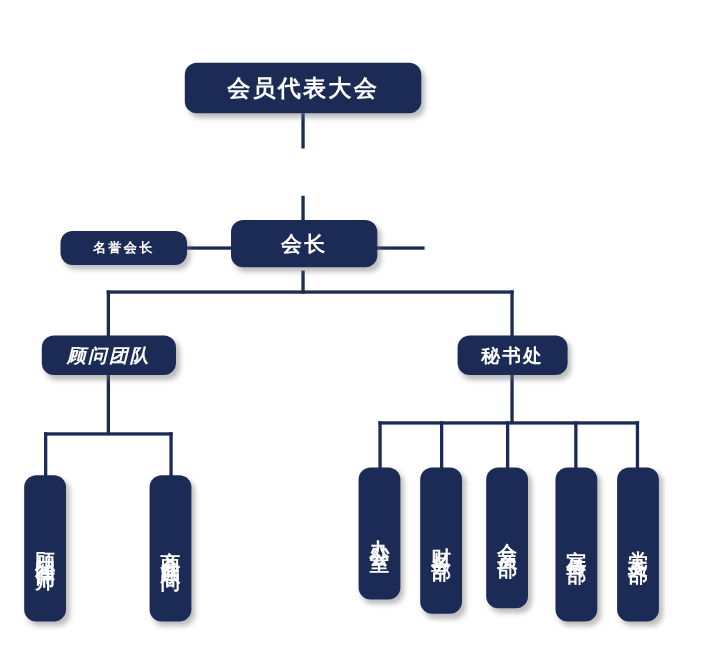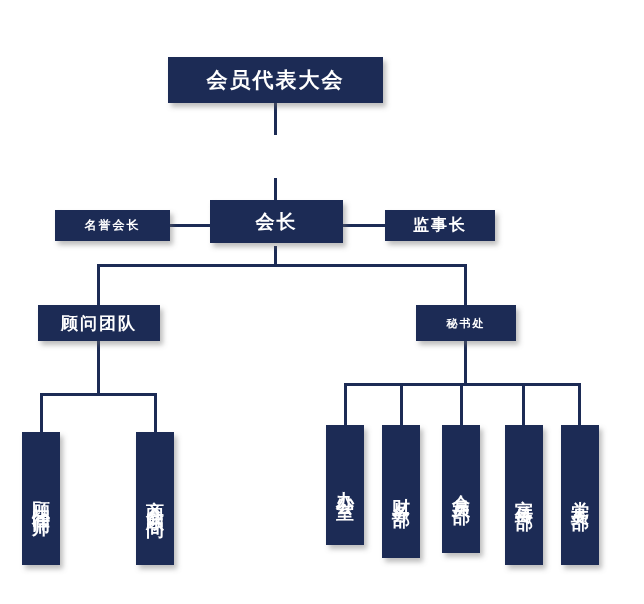--- a/index.html
+++ b/index.html
@@ -17,21 +17,21 @@
   }
   .box {
     position: absolute;
     background: #1c2b55;
     color: #ffffff;
     font-weight: bold;
     display: flex;
     align-items: center;
     justify-content: center;
     text-align: center;
-    border-radius: 0;
+    border-radius: 11px;
     box-shadow: 3px 4px 5px rgba(110,110,110,0.45);
     letter-spacing: 2px;
     z-index: 2;
   }
   .vbox {
     writing-mode: vertical-rl;
     text-orientation: upright;
     letter-spacing: 6px;
     line-height: 1;
   }
@@ -46,25 +46,24 @@
 
 <div class="stage">
 
   <div class="box" style="left:168px; top:57px; width:215px; height:46px; font-size:21px;">会员代表大会</div>
 
 
   <div class="box" style="left:55px; top:210px; width:115px; height:31px; font-size:12px;">名誉会长</div>
 
   <div class="box" style="left:210px; top:200px; width:133px; height:43px; font-size:19px;">会长</div>
 
-  <div class="box" style="left:385px; top:210px; width:110px; height:31px; font-size:16px;">监事长</div>
 
-  <div class="box" style="left:38px; top:305px; width:122px; height:36px; font-size:17px;">顾问团队</div>
+  <div class="box" style="left:38px; top:305px; width:122px; height:36px; font-size:17px;font-style:italic;">顾问团队</div>
 
-  <div class="box" style="left:416px; top:305px; width:100px; height:36px; font-size:11px;">秘书处</div>
+  <div class="box" style="left:416px; top:305px; width:100px; height:36px; font-size:17px;">秘书处</div>
 
   <div class="box vbox" style="left:22px; top:432px; width:38px; height:133px; font-size:18px;">顾问律师</div>
 
   <div class="box vbox" style="left:136px; top:432px; width:38px; height:133px; font-size:18px;">商会顾问</div>
 
   <div class="box vbox" style="left:326px; top:425px; width:38px; height:120px; font-size:18px;">办公室</div>
 
   <div class="box vbox" style="left:382px; top:425px; width:38px; height:133px; font-size:18px;">财务部</div>
 
   <div class="box vbox" style="left:442px; top:425px; width:38px; height:128px; font-size:18px;">会员部</div>

